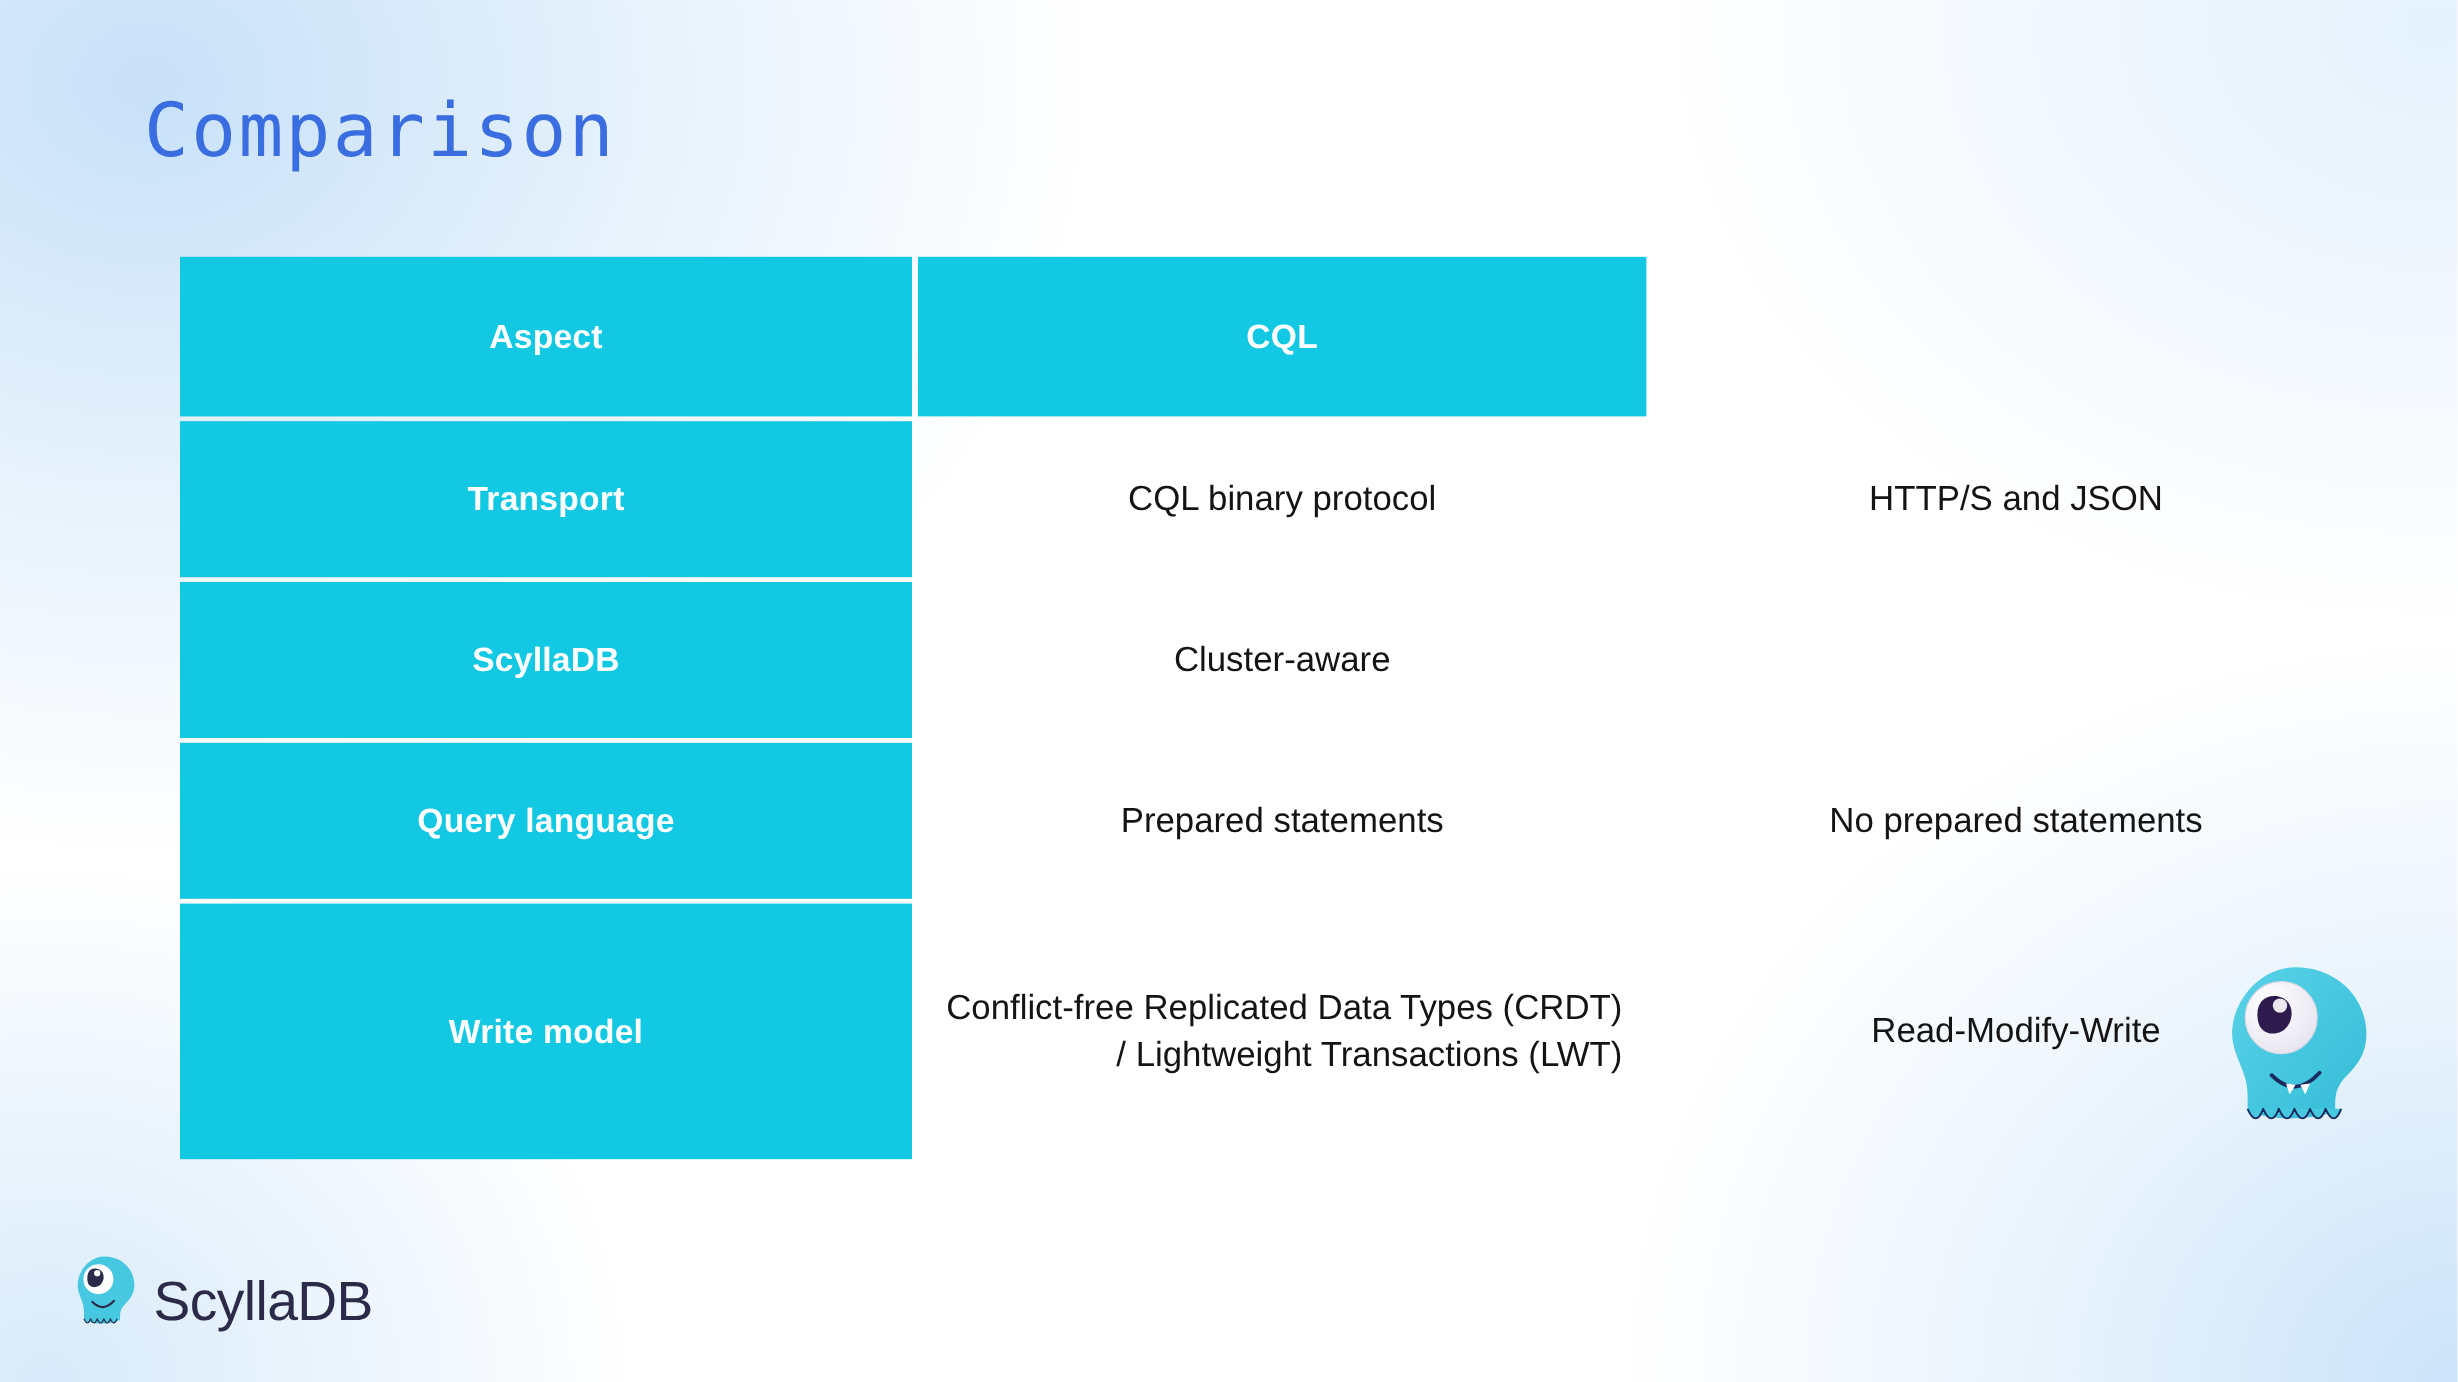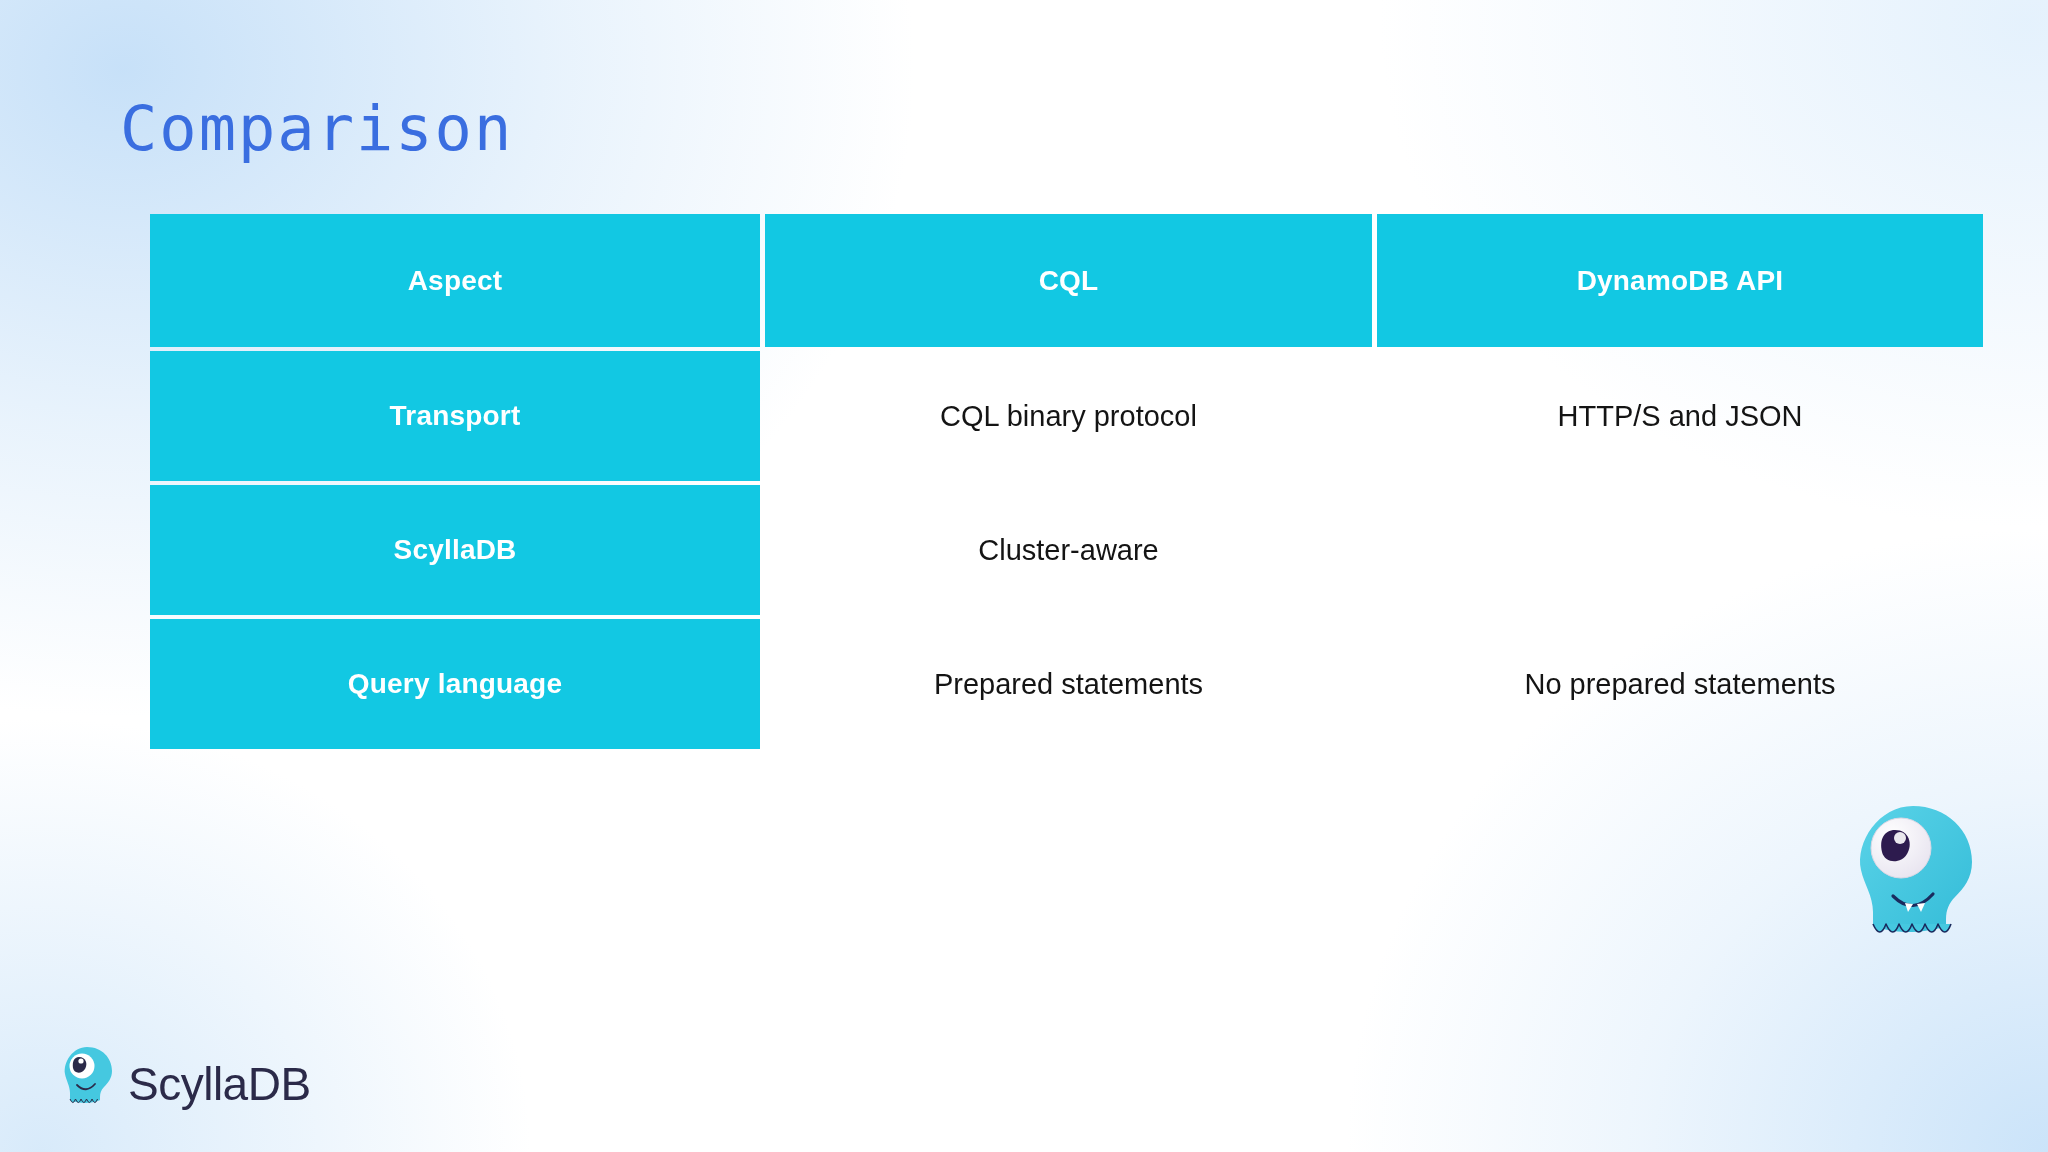--- a/index.html
+++ b/index.html
@@ -31,21 +31,20 @@
   #page-title {
     position: absolute;
     left: 120px;
     top: 72px;
     font-family: "DejaVu Sans Mono", "Liberation Mono", monospace;
     font-size: 62px;
     font-weight: 400;
     letter-spacing: 2px;
     color: #3a6ee0;
     white-space: nowrap;
-    margin-top: 20px;
   }
 
   
   #comparison-table {
     position: absolute;
     left: 107px;
     top: 214px;
     width: 1833px;
     margin-left: 43px;
   }
@@ -141,21 +140,20 @@
 
 <div id="slide">
 
   <div id="page-title">Comparison</div>
 
   <div id="comparison-table">
 
     <div class="table-header">
       <div class="th th-aspect">Aspect</div>
       <div class="th th-cql">CQL</div>
-      <div class="th th-dynamo">DynamoDB API</div>
     </div>
 
     <div class="table-body">
 
       <div class="trow">
         <div class="cell-aspect h-130">Transport</div>
         <div class="cell-val cell-cql h-130">CQL binary protocol</div>
         <div class="cell-val cell-dynamo h-130">HTTP/S and JSON</div>
       </div>
 
@@ -163,20 +161,25 @@
         <div class="cell-aspect h-130">ScyllaDB</div>
         <div class="cell-val cell-cql h-130">Cluster-aware</div>
       </div>
 
       <div class="trow">
         <div class="cell-aspect h-130">Query language</div>
         <div class="cell-val cell-cql h-130">Prepared statements</div>
         <div class="cell-val cell-dynamo h-130">No prepared statements</div>
       </div>
 
+      <div class="trow">
+        <div class="cell-aspect h-213">Write model</div>
+        <div class="cell-val cell-cql h-213">Conflict-free Replicated Data Types (CRDT) / Lightweight Transactions (LWT)</div>
+        <div class="cell-val cell-dynamo h-213">Read-Modify-Write</div>
+      </div>
 
     </div>
   </div>
 
   <div id="mascot-illustration">
     <svg viewBox="0 0 130 150" width="130" height="150" aria-hidden="true">
       <defs>
         <linearGradient id="mbody" x1="0" y1="0" x2="1" y2="1">
           <stop offset="0%" stop-color="#5ad3e8"></stop>
           <stop offset="100%" stop-color="#34bcd8"></stop>

